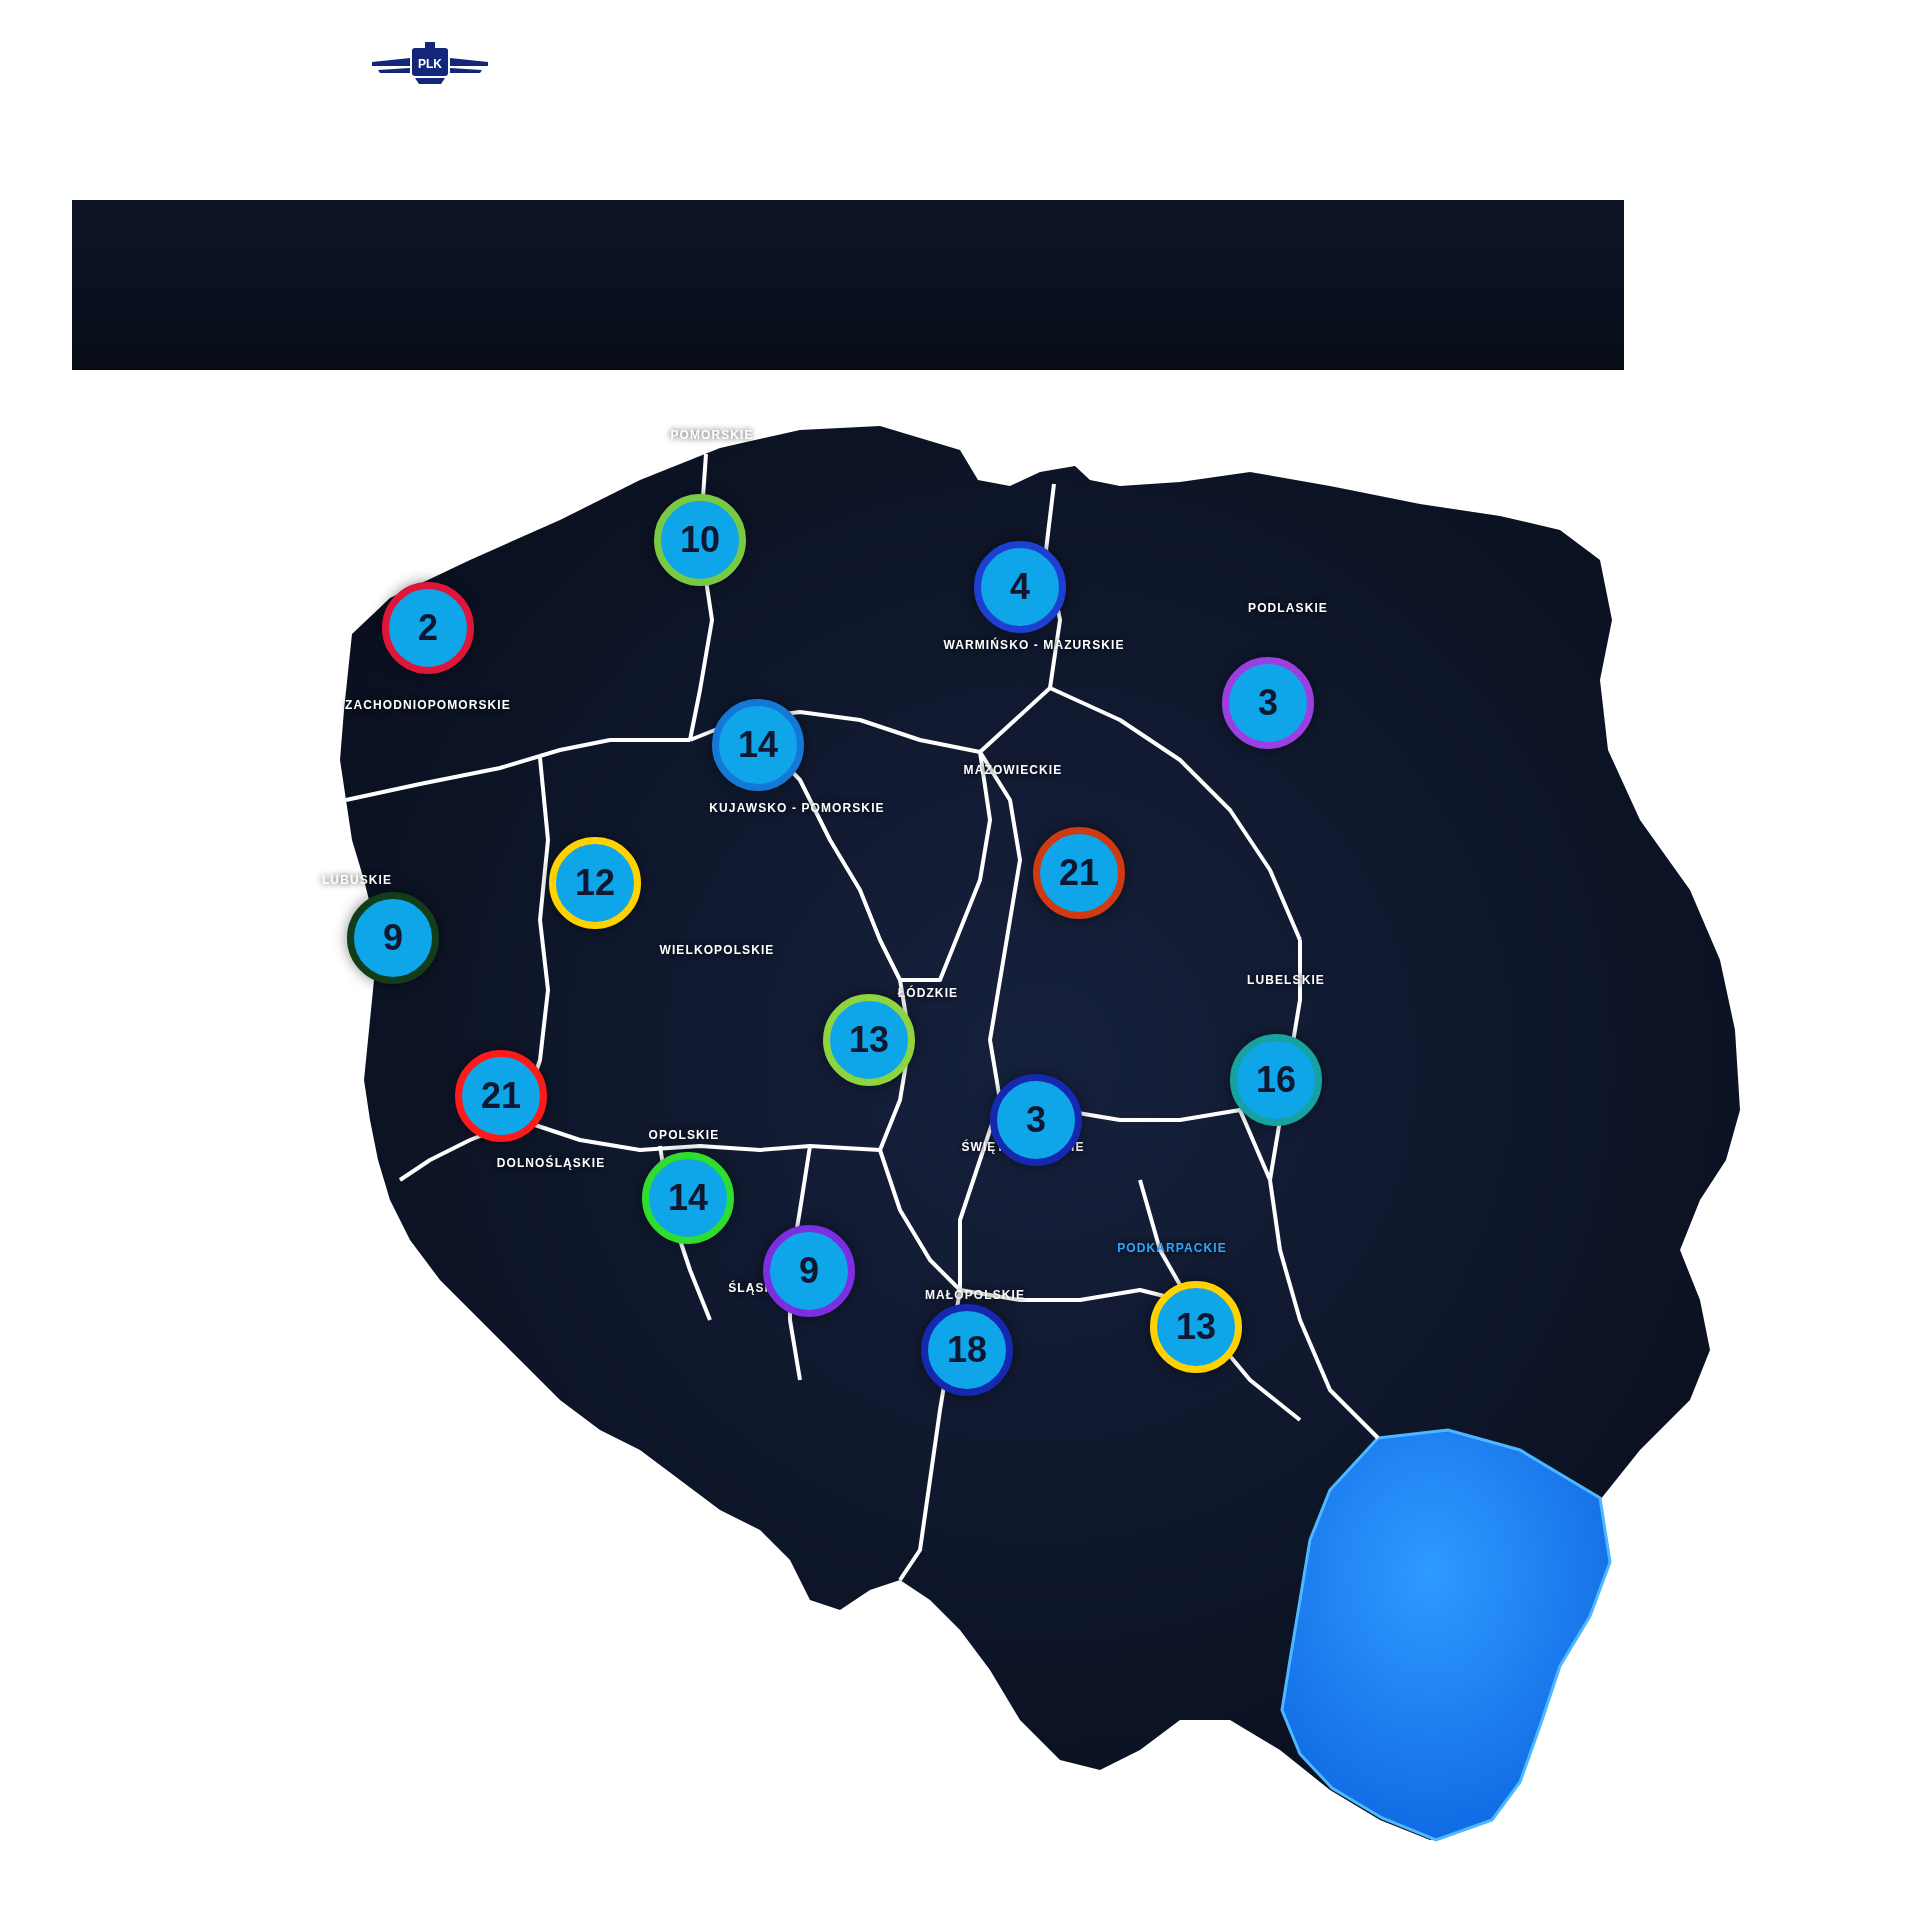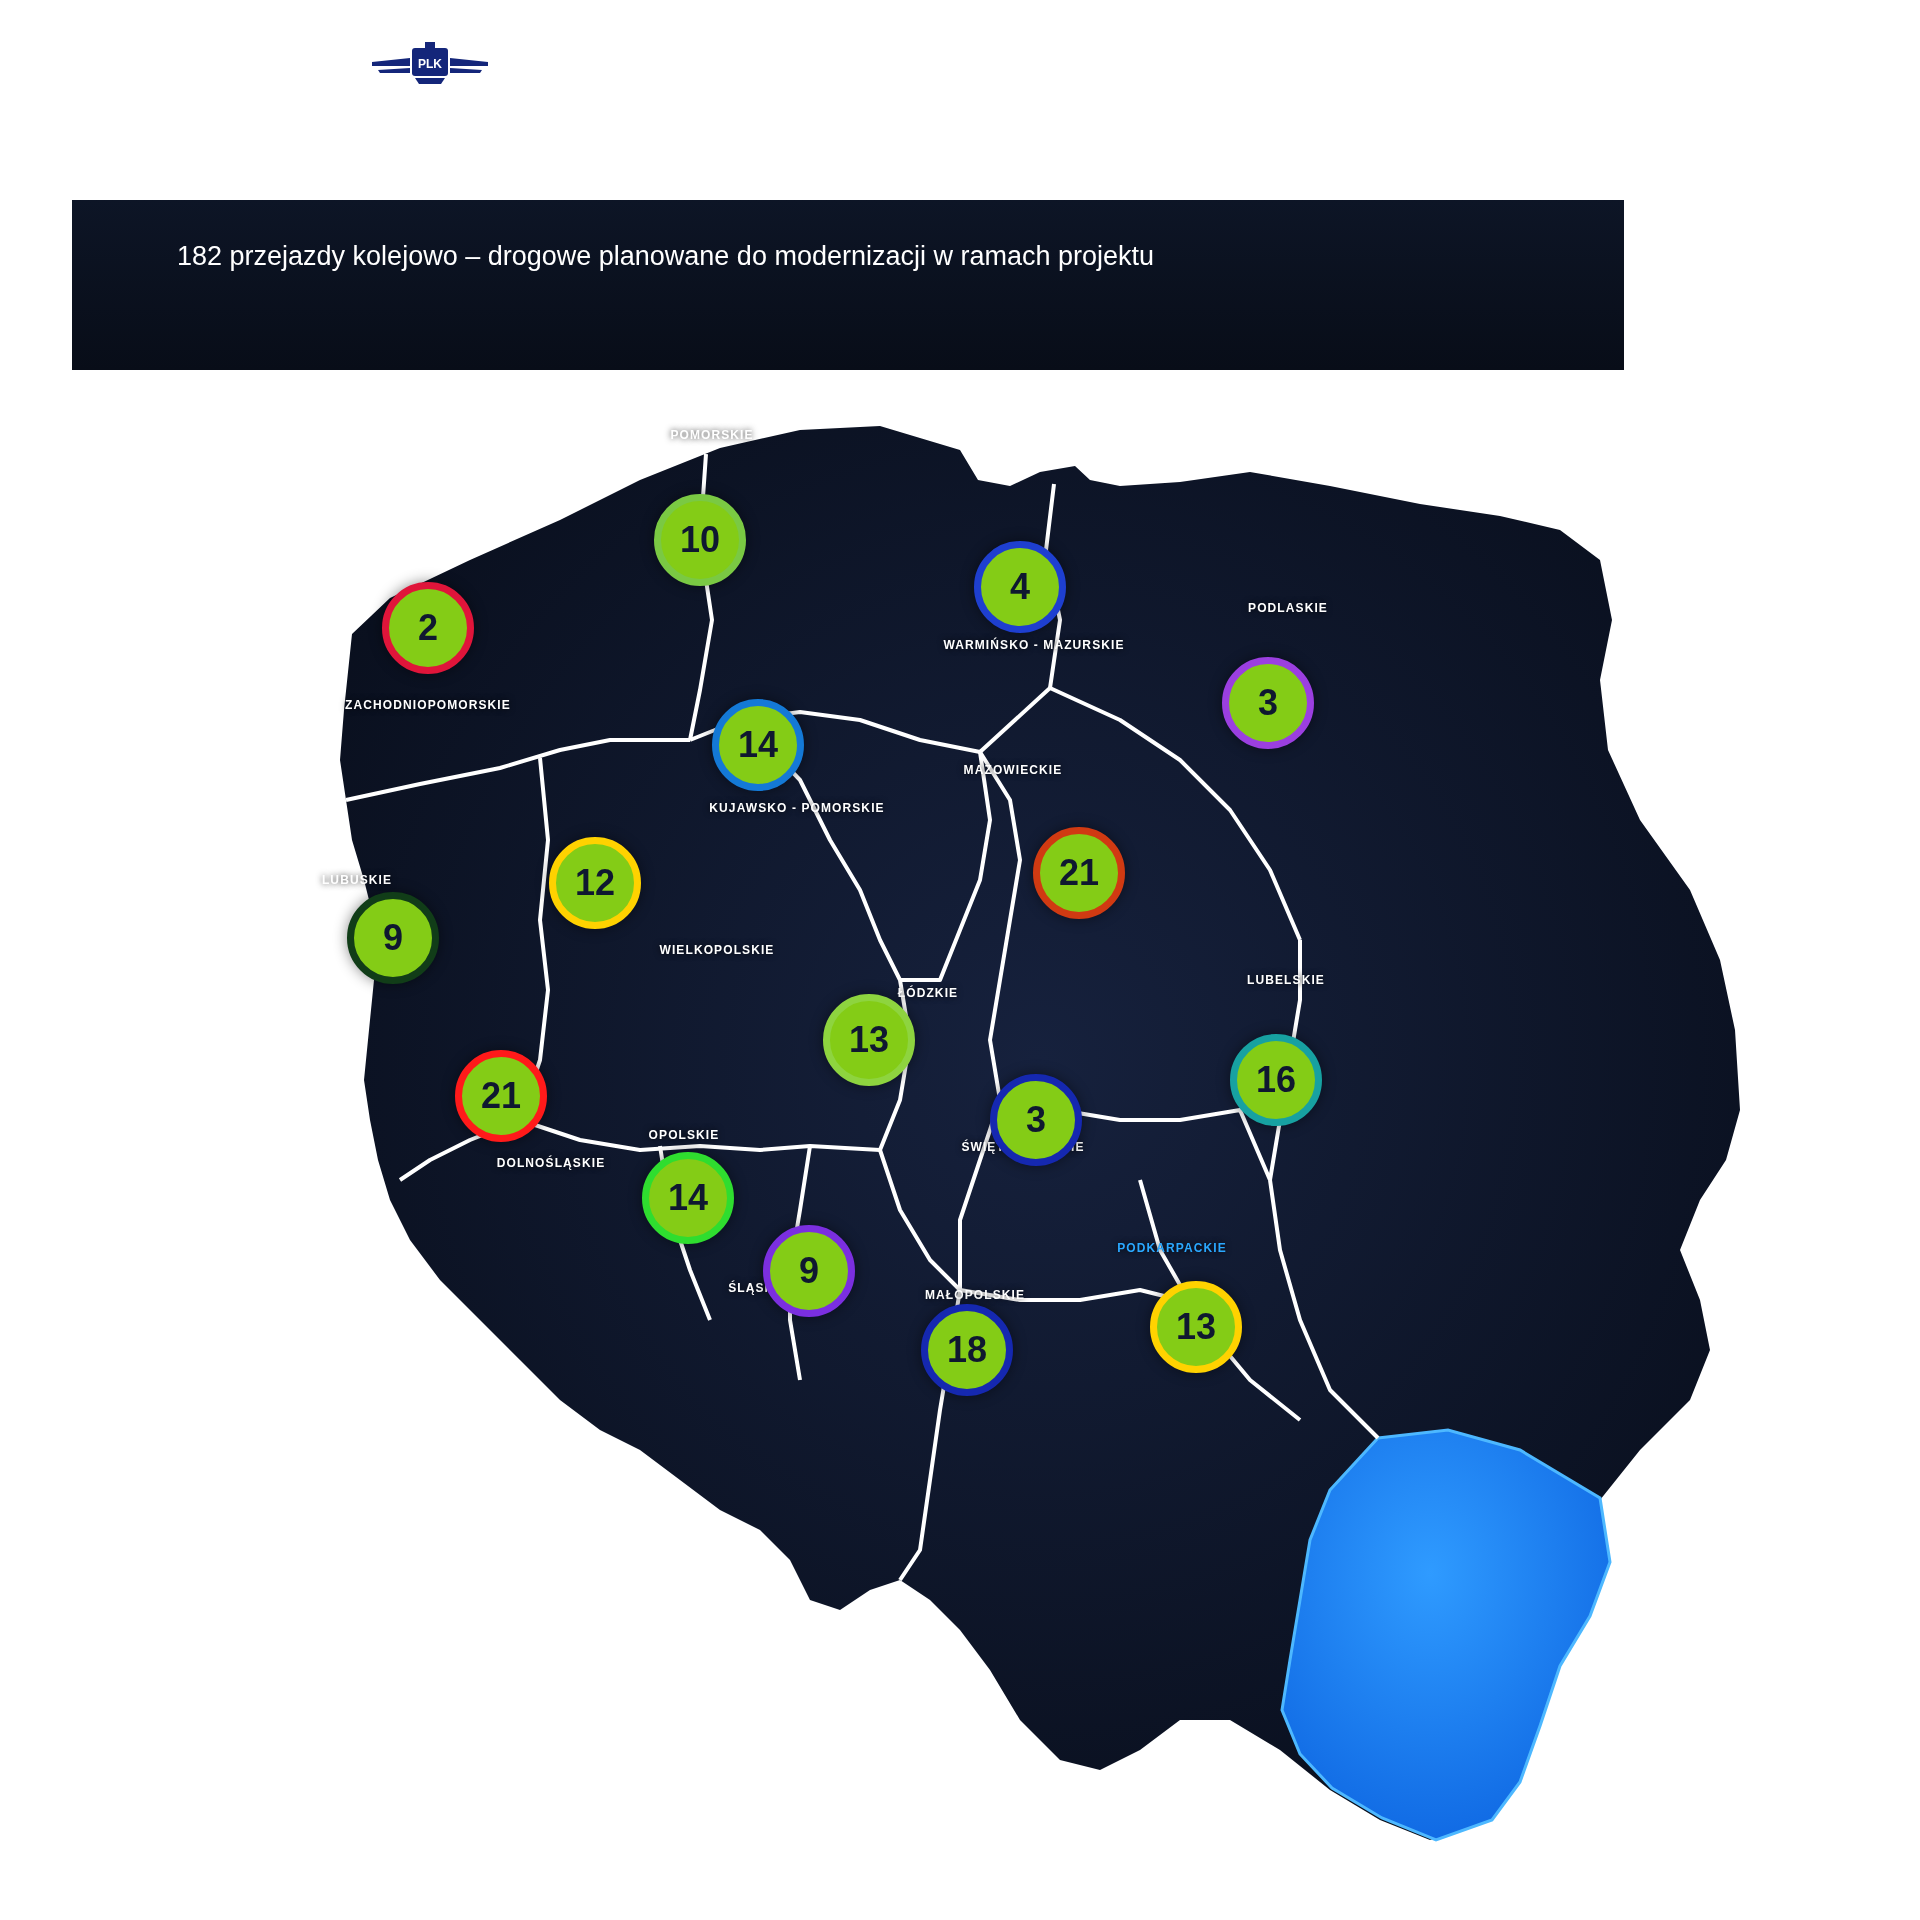--- a/index.html
+++ b/index.html
@@ -86,21 +86,21 @@
     text-shadow: 0 0 6px rgba(0,0,0,0.8);
   }
   .region-label.accent { color: #2aa8ff; }
 
   
   .badge {
     position: absolute;
     width: 92px;
     height: 92px;
     border-radius: 50%;
-    background: #84cc16;
+    background: #0ea5e9;
     border: 7px solid #888;
     box-sizing: border-box;
     transform: translate(-50%, -50%);
     display: flex;
     align-items: center;
     justify-content: center;
     font-size: 36px;
     font-weight: bold;
     color: #0f1830;
     box-shadow: 0 0 14px rgba(0,0,0,0.45);
@@ -120,21 +120,20 @@
         <rect x="42" y="8" width="36" height="28" rx="3"></rect>
         <rect x="55" y="2" width="10" height="8"></rect>
         <path d="M45 38 h30 l-4 6 h-22 z"></path>
       </g>
       <text x="60" y="28" text-anchor="middle" font-family="Liberation Sans, sans-serif" font-size="12" font-weight="bold" fill="#ffffff">PLK</text>
     </svg>
   </div>
 </div>
 
 <div id="title-banner">
-  <div class="line first">182 przejazdy kolejowo – drogowe planowane do modernizacji w ramach projektu</div>
 </div>
 
 <div id="map-wrap">
 
   <svg id="map-svg" viewBox="0 0 1920 1500" xmlns="http://www.w3.org/2000/svg">
     <defs>
       <radialGradient id="landGrad" cx="50%" cy="45%" r="70%">
         <stop offset="0%" stop-color="#16213d"></stop>
         <stop offset="100%" stop-color="#070c18"></stop>
       </radialGradient>

